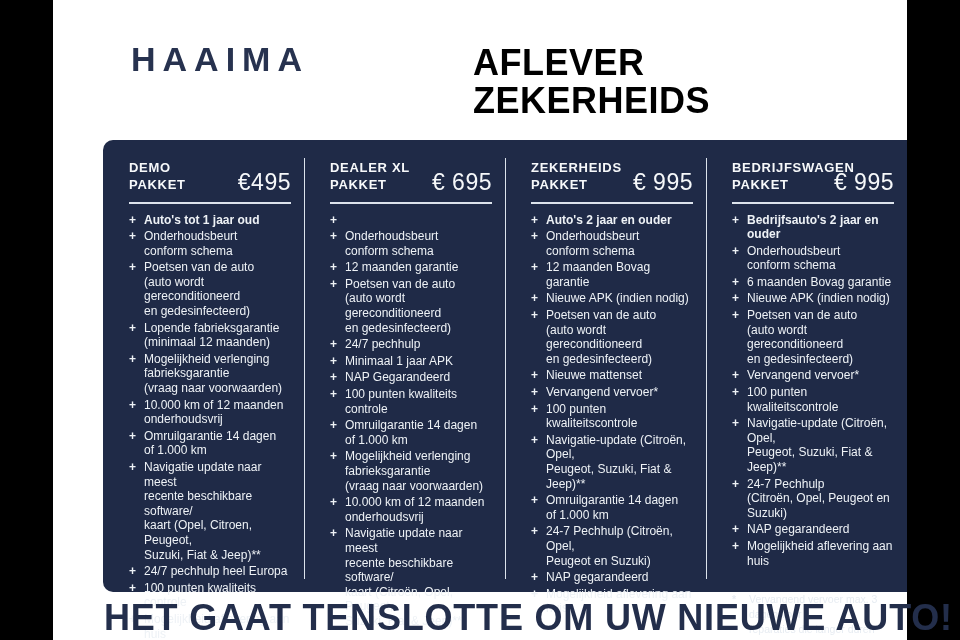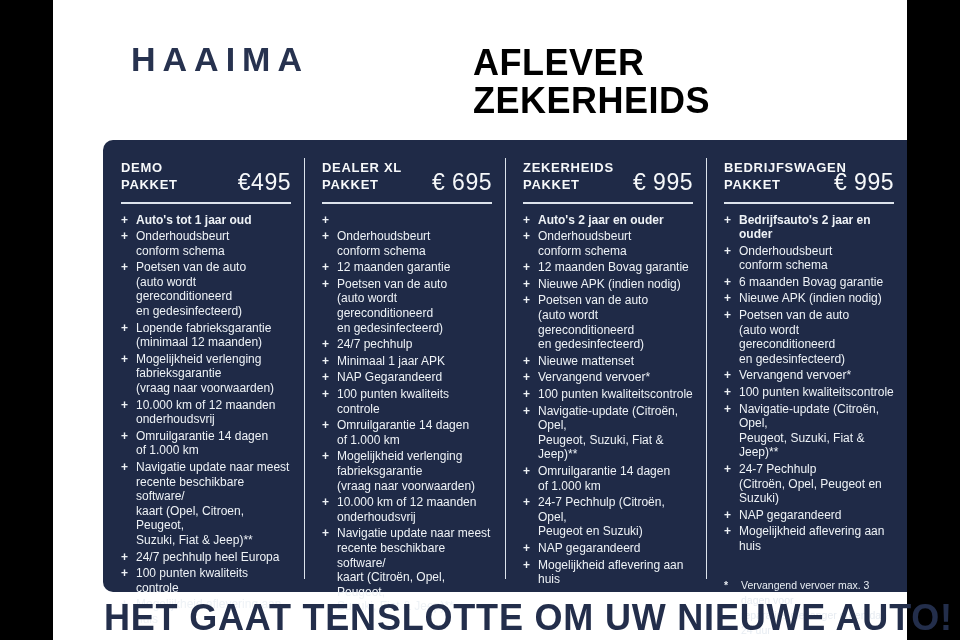--- a/index.html
+++ b/index.html
@@ -16,21 +16,21 @@
   .brand{position:absolute;left:131px;top:42px;color:#27324f;}
   .brand-name{font-size:34px;font-weight:700;letter-spacing:7px;line-height:1.02;}
   .brand-sub{font-size:21.5px;font-weight:400;letter-spacing:3.4px;margin-top:3px;color:#2d3850;}
   .page-title{position:absolute;left:443px;top:44px;font-size:36px;font-weight:800;
     line-height:38px;color:#000000;letter-spacing:0.5px;margin-left:30px;}
 
   
   .panel{position:absolute;left:103px;top:140px;width:804px;height:452px;
     background:#1f2a47;border-radius:10px 0 0 10px;display:flex;color:#eef2f6;
     box-sizing:border-box;}
-  .pkg-col{width:201px;box-sizing:border-box;padding:19px 13px 0 18px;position:relative;}
+  .pkg-col{width:201px;box-sizing:border-box;padding:19px 13px 0 26px;position:relative;}
   .pkg-col + .pkg-col::before{content:"";position:absolute;left:0;top:18px;bottom:13px;
     width:1px;background:#dce3ec;}
   .pkg-head{position:relative;min-height:34px;}
   .pkg-name{font-size:13px;font-weight:700;letter-spacing:0.7px;line-height:17px;
     white-space:pre-line;color:#f6f8fa;}
   .pkg-price{position:absolute;right:0;bottom:-3px;font-size:23px;font-weight:400;
     letter-spacing:0.5px;color:#f6f8fa;}
   .pkg-rule{height:1.5px;background:#dce3ec;margin-top:9px;}
   .pkg-items{margin-top:9px;}
   .pkg-item{display:flex;margin-bottom:2px;font-size:12px;line-height:14.6px;color:#eef2f6;}

